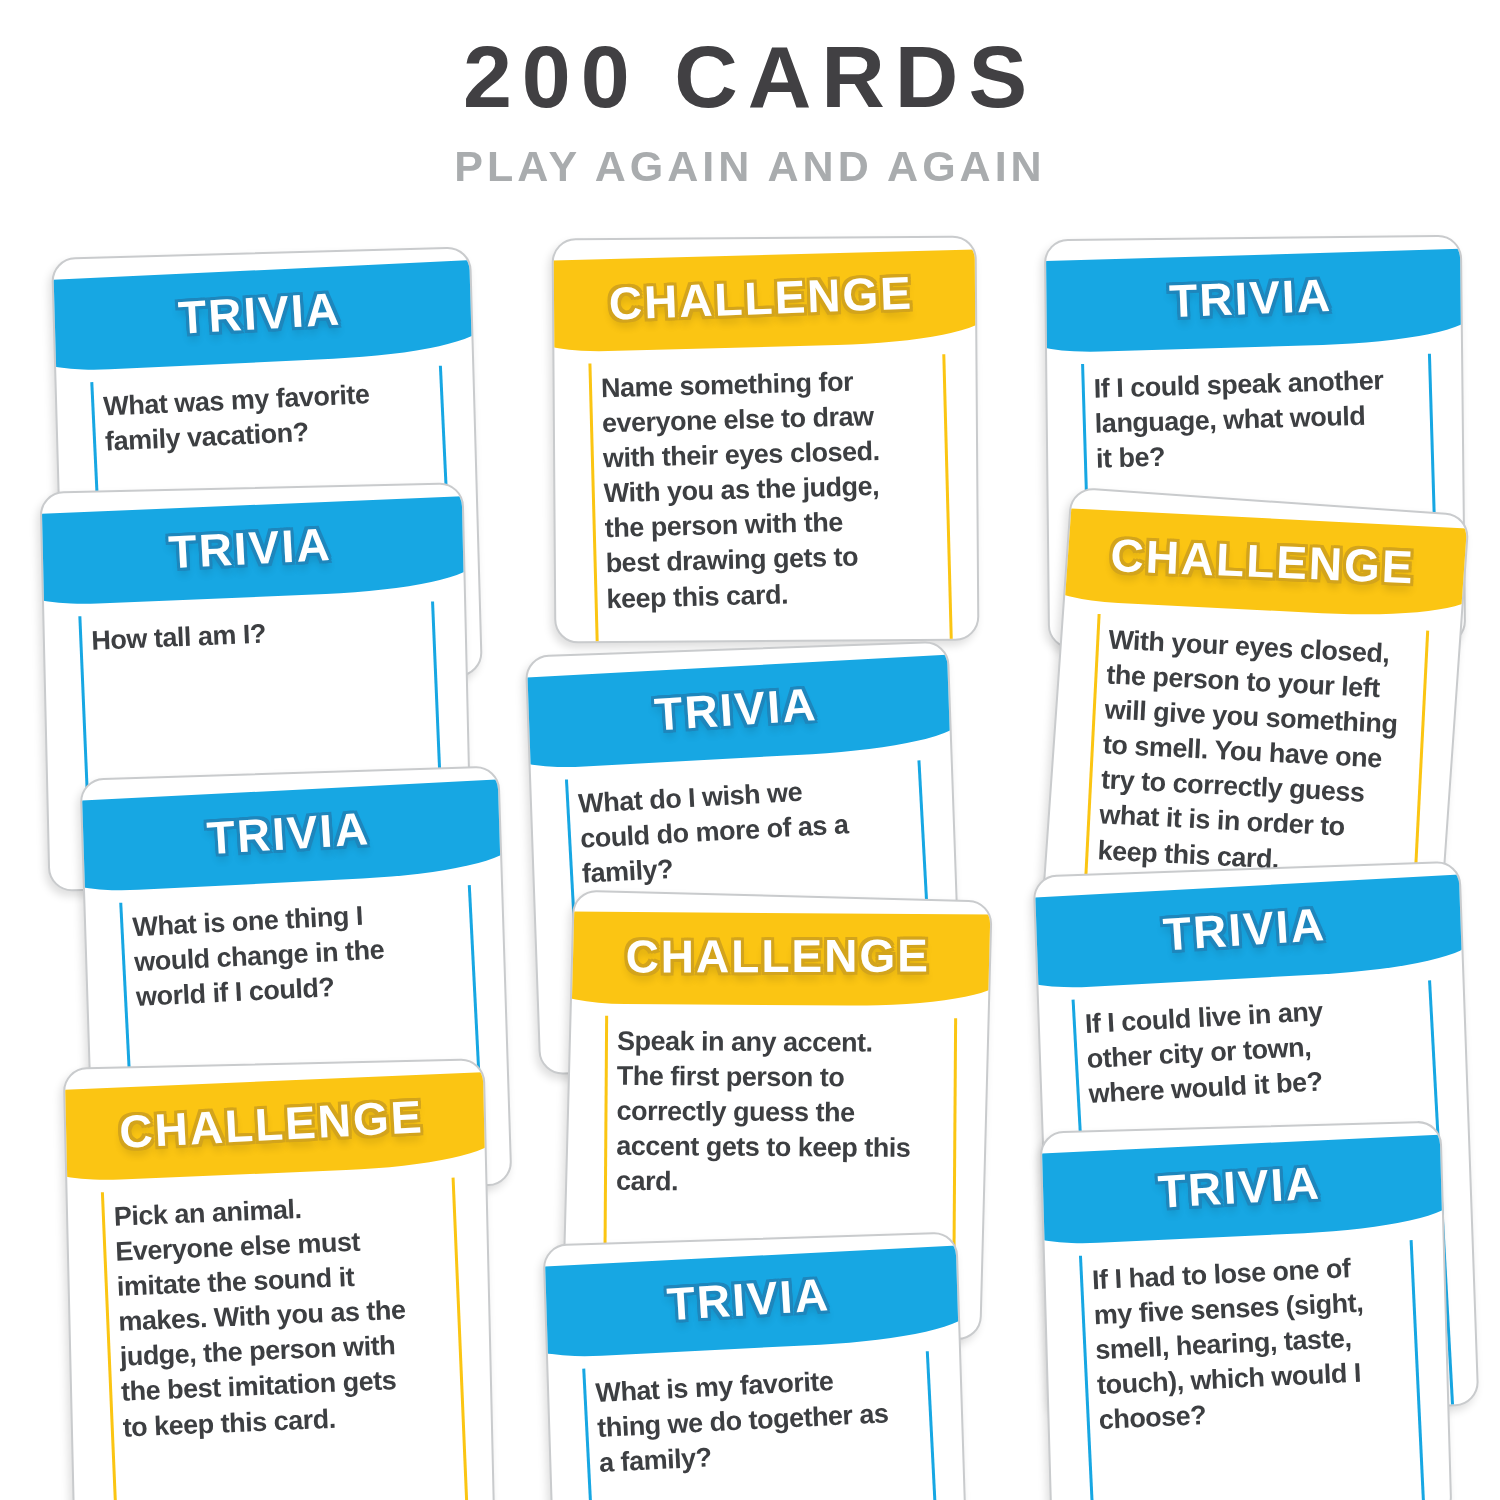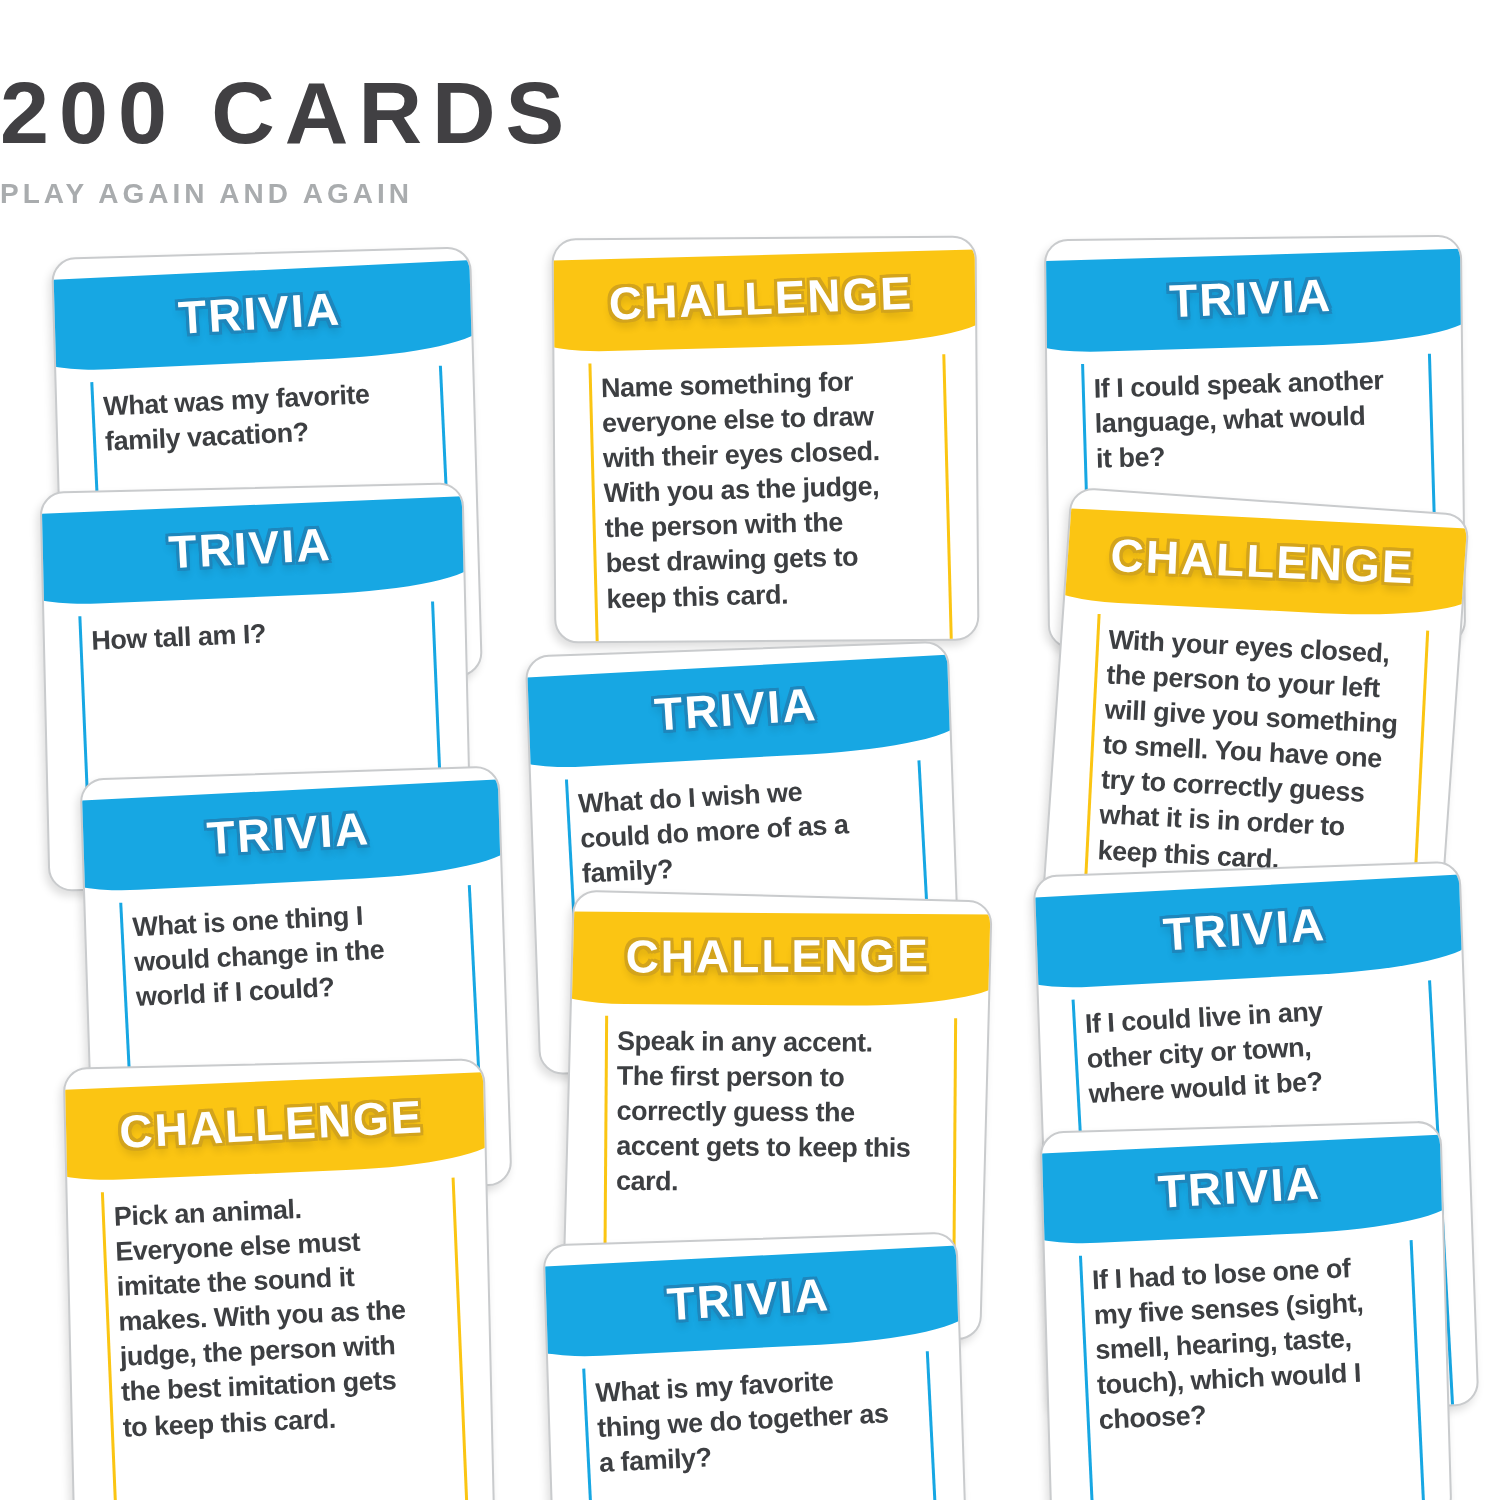--- a/index.html
+++ b/index.html
@@ -8,27 +8,27 @@
     --body-text:#3D3F42; --card-border:#C9CBCD;
     --title-gray:#414043; --subtitle-gray:#A9ACAE;
   }
   *{margin:0;padding:0;box-sizing:border-box;}
   html,body{background:#fff;}
   .stage{
     position:relative;width:1500px;height:1500px;margin:0 auto;
     background:#ffffff;overflow:hidden;
     font-family:"Liberation Sans", sans-serif;
   }
-  .header{position:absolute;top:26px;left:0;right:0;text-align:left;margin-top:36px;}
+  .header{position:absolute;top:26px;left:0;right:0;text-align:center;}
   .title{
     font-size:88px;font-weight:bold;letter-spacing:10px;
     color:var(--title-gray);
   }
   .subtitle{
-    margin-top:14px;font-size:28px;font-weight:bold;letter-spacing:4px;
+    margin-top:14px;font-size:43px;font-weight:bold;letter-spacing:4px;
     color:var(--subtitle-gray);
   }
   .card{
     position:absolute;background:#fff;
     border:2.5px solid var(--card-border);
     border-radius:24px;overflow:hidden;
     transform:rotate(var(--rot,0deg));
     box-shadow:-3px 5px 9px rgba(0,0,0,0.13);
   }
   .card.trivia{--accent:var(--blue);--outline:var(--blue-dark);}

